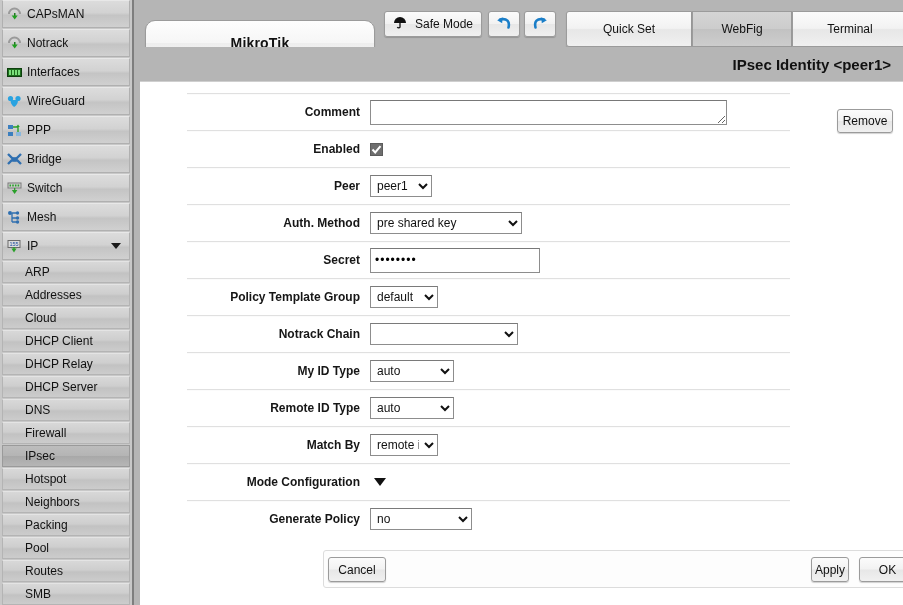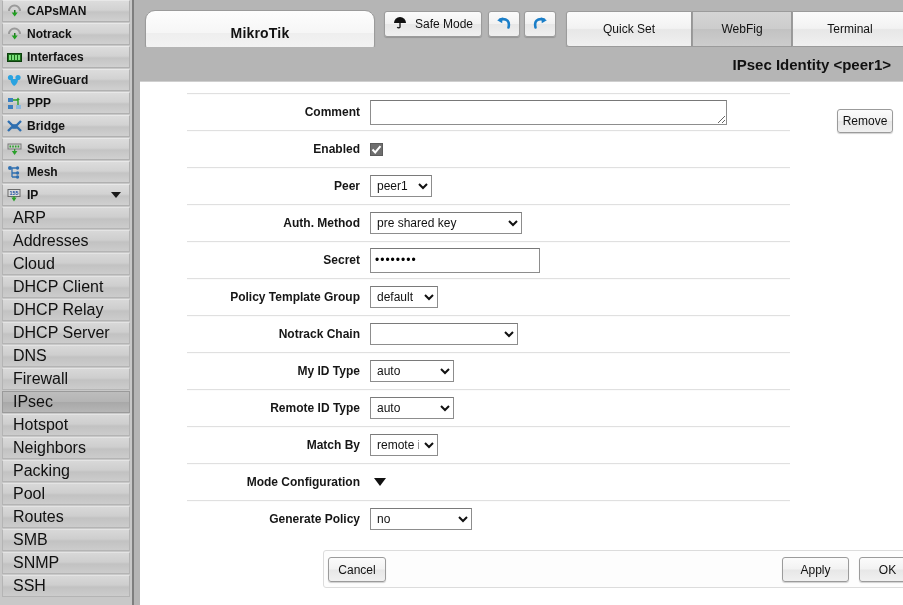--- a/index.html
+++ b/index.html
@@ -13,49 +13,48 @@
   #app{position:relative;width:903px;height:605px;}
 
   
   #sidebar{
     position:absolute;left:0;top:0;width:134px;height:605px;
     background:#c8c8c8;border-right:2px solid #7e7e7e;
     box-sizing:border-box;overflow:hidden;
   }
   .menu-item{
     position:relative;
-    height:22px;
+    height:28px;
     margin:0 2px 1px 2px;
     display:flex;align-items:center;
     background:linear-gradient(to bottom,#dcdcdc 0%,#d2d2d2 45%,#c4c4c4 55%,#d0d0d0 100%);
     border:1px solid #b0b0b0;
     border-top-color:#e8e8e8;
     box-sizing:border-box;
     font-size:12px;
     color:#111;
     cursor:default;
-    font-weight:bold;
   }
   .menu-item .mi-icon{
     width:17px;height:15px;margin-left:3px;margin-right:4px;
     flex:0 0 17px;position:relative;
   }
   .menu-item .mi-label{white-space:nowrap;overflow:hidden;font-size:12px;line-height:14px;}
   .menu-item .mi-caret{
     position:absolute;right:8px;top:50%;transform:translateY(-50%);
     width:0;height:0;border-left:5px solid transparent;border-right:5px solid transparent;
     border-top:6px solid #1a1a1a;
   }
   
   .sub-item{
     height:22px;margin:0 2px 1px 2px;
     display:flex;align-items:center;
     background:linear-gradient(to bottom,#d8d8d8 0%,#cecece 45%,#c2c2c2 55%,#cccccc 100%);
     border:1px solid #b4b4b4;border-top-color:#e4e4e4;
-    box-sizing:border-box;padding-left:10px;font-size:16px;color:#111;cursor:default;
+    box-sizing:border-box;padding-left:22px;font-size:12px;color:#111;cursor:default;
   }
   .sub-item.sel{
     background:linear-gradient(to bottom,#bdbdbd 0%,#b4b4b4 50%,#a8a8a8 51%,#b6b6b6 100%);
     border-color:#9a9a9a;
   }
 
   
   .ic{position:absolute;left:0;top:0;width:17px;height:15px;}
   .ic svg{display:block;}
 
@@ -67,21 +66,21 @@
   .btn3d{
     background:linear-gradient(to bottom,#fbfbfb 0%,#f2f2f2 48%,#e7e7e7 52%,#f0f0f0 100%);
     border:1px solid #9b9b9b;
     border-radius:3px;
     box-shadow:0 1px 1px rgba(0,0,0,.18);
     box-sizing:border-box;
     display:flex;align-items:center;justify-content:center;
     cursor:default;color:#111;
   }
   #title-box{
-    position:absolute;left:11px;top:10px;width:230px;height:45px;
+    position:absolute;left:11px;top:20px;width:230px;height:45px;
     font-weight:bold;font-size:14px;letter-spacing:.2px;
     background:linear-gradient(to bottom,#fdfdfd 0%,#f6f6f6 50%,#eeeeee 51%,#f5f5f5 100%);
     border-radius:10px;
   }
   #safe-mode{
     position:absolute;left:250px;top:11px;width:98px;height:26px;
     font-size:12px;gap:8px;
   }
   #undo-btn{position:absolute;left:354px;top:11px;width:32px;height:26px;}
   #redo-btn{position:absolute;left:390px;top:11px;width:32px;height:26px;}
@@ -182,21 +181,21 @@
 
   
   #btnbar{
     position:absolute;left:183px;top:468px;width:600px;height:38px;
     background:#fdfdfd;
     border:1px solid #dcdcdc;
     border-radius:3px;
     box-sizing:border-box;
   }
   #cancel-btn{position:absolute;left:4px;top:6px;width:58px;height:25px;font-size:12px;}
-  #apply-btn{position:absolute;right:73px;top:6px;width:67px;height:25px;font-size:12px;}
+  #apply-btn{position:absolute;right:73px;top:6px;width:38px;height:25px;font-size:12px;}
   #ok-btn{position:absolute;right:6px;top:6px;width:57px;height:25px;font-size:12px;}
 </style>
 </head>
 <body>
 
 <div id="app">
 
   <div id="sidebar">
 
     <div class="menu-item">

